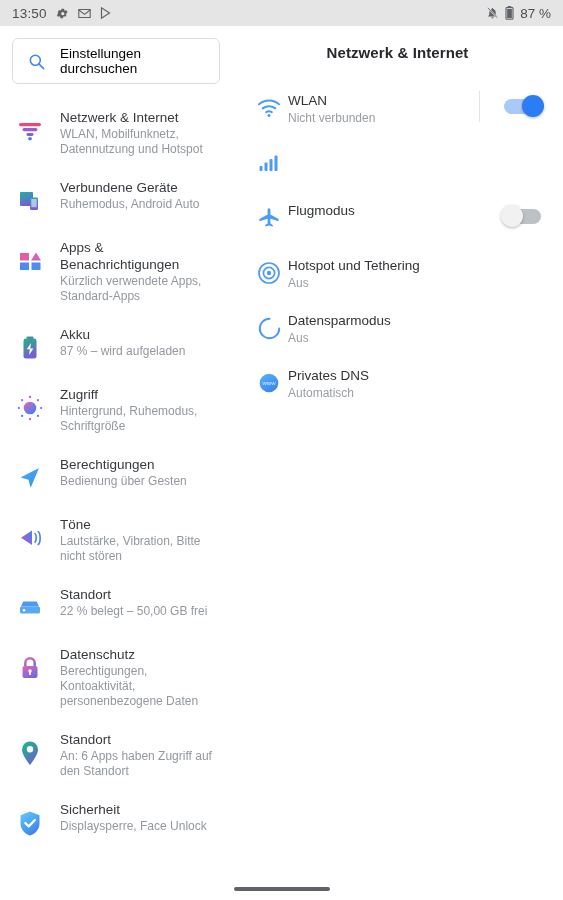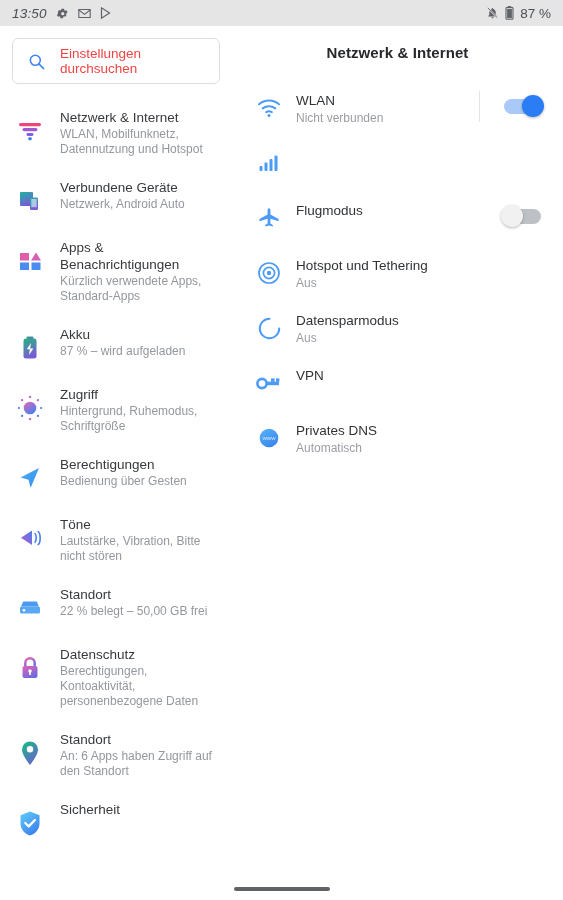--- a/index.html
+++ b/index.html
@@ -16,21 +16,21 @@
     height: 26px;
     background: #e5e5e5;
     display: flex;
     align-items: center;
     padding: 0 12px;
     color: #555a5e;
     font-size: 13px;
     position: relative;
   }
   .sb-left { display: flex; align-items: center; gap: 9px; }
-  .sb-time { font-size: 13.5px; letter-spacing: .2px; color: #4a4f53; font-style: italic; }
+  .sb-time { font-size: 13.5px; letter-spacing: .2px; color: #4a4f53; }
   .sb-right {
     margin-left: auto;
     display: flex; align-items: center; gap: 6px;
     font-size: 13.5px; color: #4a4f53;
   }
   .sb-icon { display: inline-flex; align-items: center; justify-content: center; }
 
   
   .page {
     position: absolute;
@@ -52,21 +52,21 @@
     height: 46px;
     border: 1px solid #dcdfe2;
     border-radius: 6px;
     background: #fff;
     display: flex;
     align-items: center;
     padding: 0 10px 0 14px;
     gap: 14px;
   }
   .search-ph {
-    color: #ef4444;
+    color: #000000;
     font-size: 13.5px;
     line-height: 15.5px;
     max-width: 125px;
   }
   .nav-list { margin-top: 12px; }
   .nav-item {
     display: flex;
     align-items: flex-start;
     padding: 9px 10px 9px 14px;
     gap: 14px;
@@ -113,21 +113,21 @@
     min-height: 55px;
     padding: 4px 22px 4px 22px;
     position: relative;
   }
   .row-ico {
     width: 30px; height: 30px;
     flex: 0 0 30px;
     display: flex; align-items: center; justify-content: center;
     margin-top: 6px;
   }
-  .row-txt { margin-left: 12px; padding-top: 5px; flex: 1 1 auto; }
+  .row-txt { margin-left: 4px; padding-top: 5px; flex: 1 1 auto; }
   .row-title { font-size: 13.5px; color: #303336; line-height: 17px; }
   .row-title.dim { color: #b3b7bb; }
   .row-sub { font-size: 12px; color: #9a9ea3; line-height: 15px; margin-top: 2px; }
 
   .row-right {
     display: flex;
     align-items: center;
     margin-top: 6px;
     height: 26px;
   }
@@ -251,21 +251,21 @@
                   <stop offset="1" stop-color="#7b5bd8"></stop>
                 </linearGradient>
               </defs>
             <rect x="3" y="4" width="13" height="14" rx="1" fill="url(#gDev)"></rect>
             <rect x="13" y="9.5" width="8" height="12.5" rx="1.2" fill="url(#gDev)"></rect>
             <rect x="14.3" y="11" width="5.4" height="8.2" fill="#ffffff" opacity=".55"></rect>
           </svg>
         </span>
         <div class="nav-txt">
           <div class="nav-title">Verbundene Geräte</div>
-          <div class="nav-sub">Netzwerk, Android Auto</div>
+          <div class="nav-sub">Ruhemodus, Android Auto</div>
         </div>
       </div>
 
       <div class="nav-item">
         <span class="nav-ico">
           <svg width="25" height="25" viewBox="0 0 25 25">
             <rect x="2" y="4" width="9" height="7.5" fill="#e05ea8"></rect>
             <path d="M18 3.5l5 8h-10z" fill="#d75fb4"></path>
             <rect x="2" y="13.5" width="9" height="7.5" fill="#4a8cf0"></rect>
             <rect x="13.5" y="13.5" width="9" height="7.5" fill="#4a8cf0"></rect>
@@ -424,20 +424,21 @@
                   <stop offset="0" stop-color="#5ec8f7"></stop>
                   <stop offset="1" stop-color="#3a7bef"></stop>
                 </linearGradient>
               </defs>
             <path d="M12 1.5L2.5 5.3v8c0 6.2 4 10.4 9.5 12.2 5.5-1.8 9.5-6 9.5-12.2v-8z" fill="url(#gShd)"></path>
             <path d="M7.3 13l3.4 3.4 6.2-6.4" fill="none" stroke="#ffffff" stroke-width="2.3" stroke-linecap="round" stroke-linejoin="round"></path>
           </svg>
         </span>
         <div class="nav-txt">
           <div class="nav-title">Sicherheit</div>
+          <div class="nav-sub">Displaysperre, Face Unlock</div>
         </div>
       </div>
 
     </div>
   </div>
 
   <div class="detail">
     <div class="detail-title">Netzwerk &amp; Internet</div>
 
     <div class="rows">
@@ -509,33 +510,20 @@
           <svg width="23" height="23" viewBox="0 0 23 23">
             <path d="M11.5 1.8a9.7 9.7 0 109.7 9.7" fill="none" stroke="#4c9bf5" stroke-width="2" stroke-linecap="round"></path>
           </svg>
         </span>
         <div class="row-txt">
           <div class="row-title">Datensparmodus</div>
           <div class="row-sub">Aus</div>
         </div>
       </div>
 
-      <div class="row">
-        <span class="row-ico">
-          <svg width="26" height="16" viewBox="0 0 26 16">
-            <circle cx="6" cy="8.5" r="4.6" fill="none" stroke="#4c9bf5" stroke-width="2.6"></circle>
-            <rect x="10" y="6.6" width="13" height="3.6" fill="#4c9bf5"></rect>
-            <rect x="15" y="3.4" width="3.6" height="3.4" fill="#4c9bf5"></rect>
-            <rect x="20" y="3.4" width="3.4" height="3.4" fill="#4c9bf5"></rect>
-          </svg>
-        </span>
-        <div class="row-txt">
-          <div class="row-title">VPN</div>
-        </div>
-      </div>
 
       <div class="row">
         <span class="row-ico">
           <svg width="24" height="24" viewBox="0 0 24 24">
             <defs>
                 <linearGradient id="gDns" x1="0" y1="0" x2="0.6" y2="1">
                   <stop offset="0" stop-color="#57b4f7"></stop>
                   <stop offset="1" stop-color="#3b86ef"></stop>
                 </linearGradient>
               </defs>

